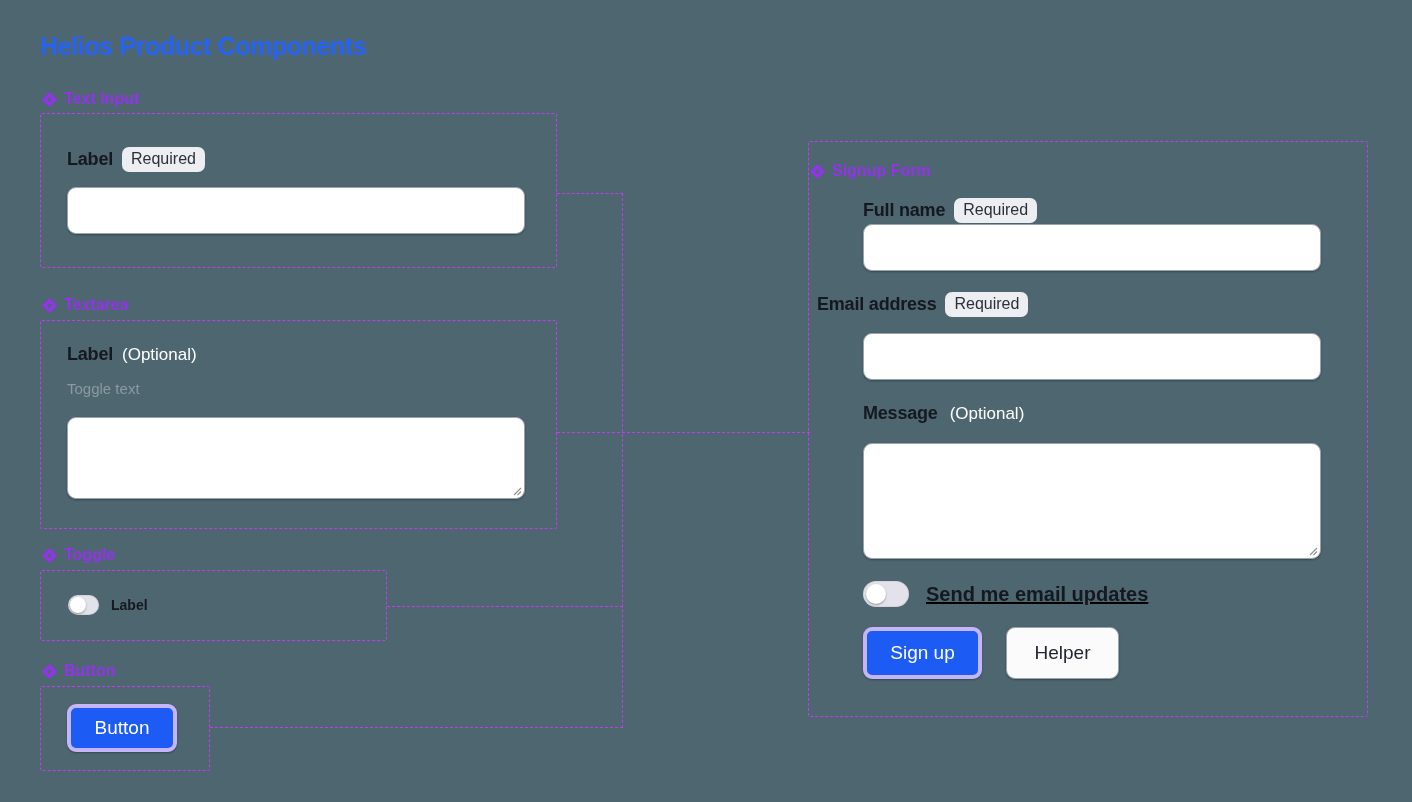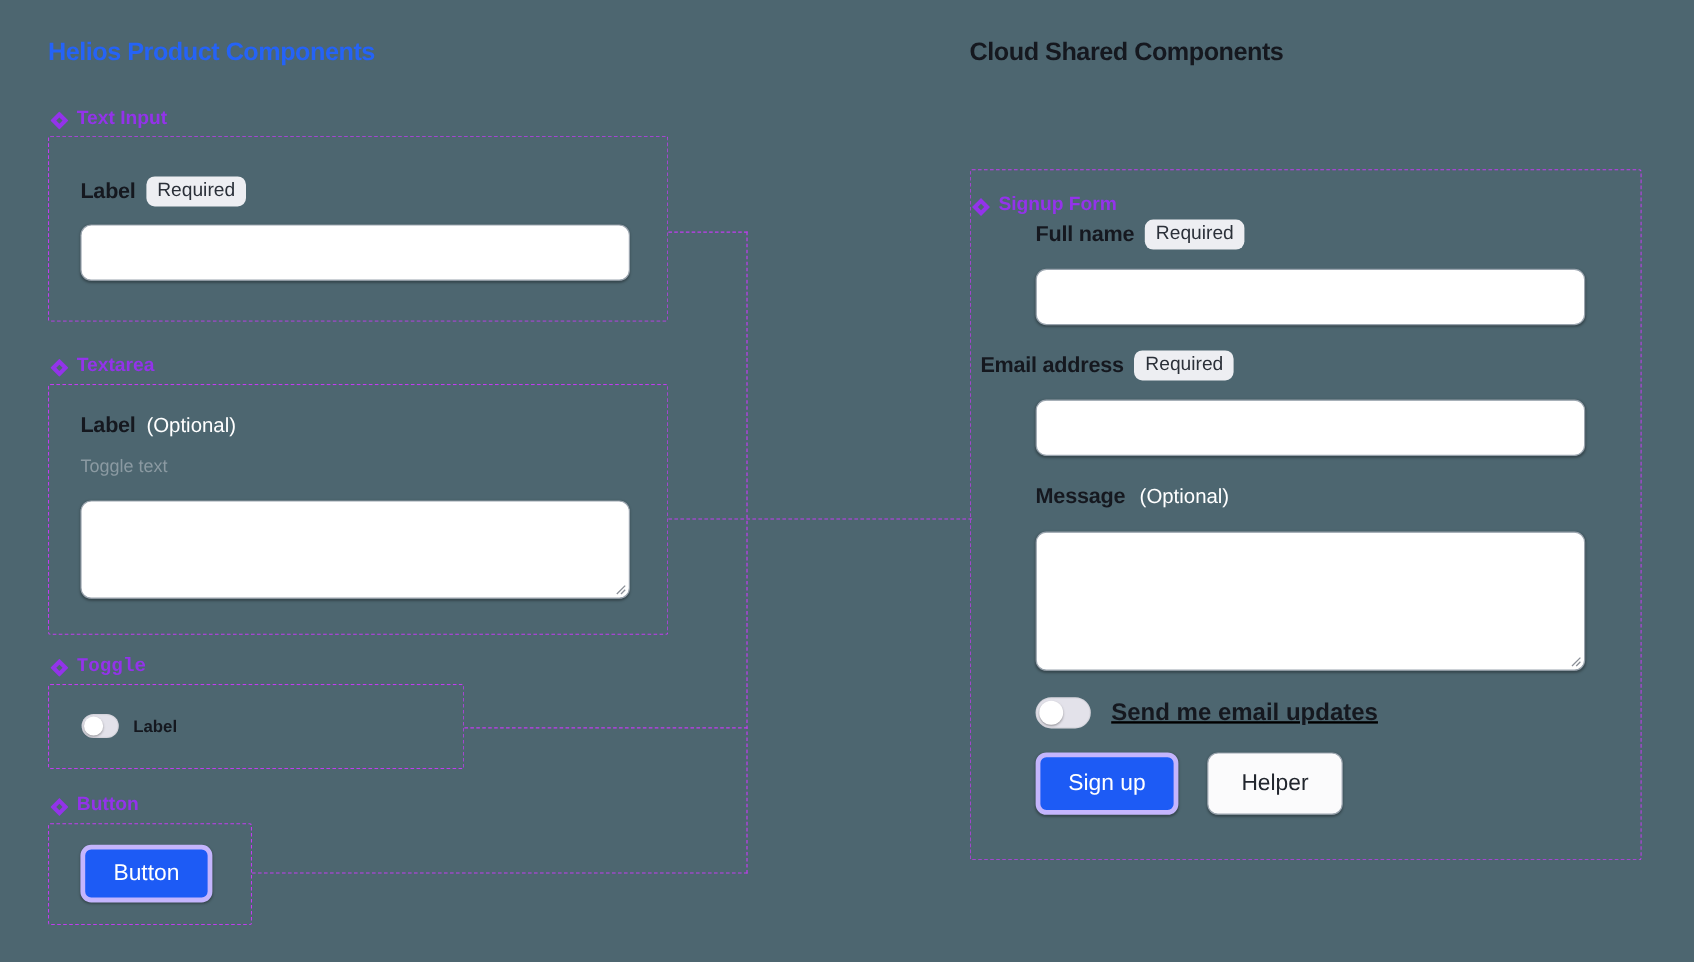--- a/index.html
+++ b/index.html
@@ -8,33 +8,33 @@
     width: 1412px; height: 802px;
     background: #4d6670;
     font-family: "Liberation Sans", sans-serif;
     overflow: hidden;
   }
   .stage { position: relative; width: 1412px; height: 802px; }
 
   
   .col-title {
     position: absolute;
-    font-size: 21px;
+    font-size: 25px;
     font-weight: 700;
     letter-spacing: -0.4px;
     white-space: nowrap;
   }
   .col-title.left  { left: 40px;  top: 32px; color: #2563f6; }
   .col-title.right { left: 808px; top: 32px; color: #15181f; }
 
   
   .sec-cap {
     position: absolute;
     display: flex;
-    align-items: flex-end;
+    align-items: center;
     gap: 7px;
     color: #9333ea;
     font-size: 16px;
     font-weight: 600;
     white-space: nowrap;
   }
   .dia { display: block; width: 15px; height: 15px; flex: none; }
 
   
   .obox {
@@ -147,21 +147,20 @@
     border: 1px solid #9aa4ae;
     box-shadow: 0 1px 2px rgba(0,0,0,.30);
   }
 </style>
 </head>
 <body>
 
 <div class="stage">
 
   <div class="col-title left">Helios Product Components</div>
-  <div class="col-title right">Cloud Shared Components</div>
 
   <div class="vline" style="left:622px; top:193px; height:535px;"></div>
   <div class="hline" style="left:557px; top:193px; width:66px;"></div>
   <div class="hline" style="left:557px; top:432px; width:253px;"></div>
   <div class="hline" style="left:387px; top:606px; width:236px;"></div>
   <div class="hline" style="left:210px; top:727px; width:413px;"></div>
 
   <div class="sec-cap" style="left:42px; top:90px;">
     <svg class="dia" viewBox="0 0 16 16">
       <path d="M8 0 16 8 8 16 0 8Z M8 5.2 10.8 8 8 10.8 5.2 8Z" fill="#9333ea" fill-rule="evenodd"></path>
@@ -194,21 +193,21 @@
 
   <div class="helper" style="left:67px; top:380px;">Toggle text</div>
 
   <div style="position:absolute; left:67px; top:417px; width:458px; height:82px;">
     <textarea class="field" style="left: 0px; top: 0px; width: 458px; height: 82px; padding: 8px 12px; font-size: 16px; resize: none; font-family: &quot;Liberation Sans&quot;, sans-serif;" placeholder=""></textarea>
     <svg class="ta-grip" viewBox="0 0 12 12">
       <path d="M11 4 4 11 M11 7.5 7.5 11" stroke="#8b9098" stroke-width="1.1" fill="none"></path>
     </svg>
   </div>
 
-  <div class="sec-cap" style="left:42px; top:546px;font-family:Liberation Mono, monospace;">
+  <div class="sec-cap" style="left:42px; top:546px;">
     <svg class="dia" viewBox="0 0 16 16">
       <path d="M8 0 16 8 8 16 0 8Z M8 5.2 10.8 8 8 10.8 5.2 8Z" fill="#9333ea" fill-rule="evenodd"></path>
     </svg>
     <span>Toggle</span>
   </div>
 
   <div class="obox" style="left:40px; top:570px; width:347px; height:71px;"></div>
 
   <div class="tog-row" style="left:68px; top:595px; gap:12px;">
     <span class="tog" style="width:31px; height:20px;">
@@ -230,21 +229,21 @@
 
   <div class="sec-cap" style="left:810px; top:114px;margin-top:48px;">
     <svg class="dia" viewBox="0 0 16 16">
       <path d="M8 0 16 8 8 16 0 8Z M8 5.2 10.8 8 8 10.8 5.2 8Z" fill="#9333ea" fill-rule="evenodd"></path>
     </svg>
     <span>Signup Form</span>
   </div>
 
   <div class="obox" style="left:808px; top:141px; width:560px; height:576px;"></div>
 
-  <div class="lbl-row" style="left:863px; top:183px;">
+  <div class="lbl-row" style="left:863px; top:198px;">
     <span class="lbl">Full name</span>
     <span class="badge">Required</span>
   </div>
   <input class="field" style="left: 863px; top: 224px; width: 458px; height: 47px; padding: 0px 12px; font-size: 16px; font-family: &quot;Liberation Sans&quot;, sans-serif;" value="" placeholder="">
 
   <div class="lbl-row" style="left:817px; top:292px;justify-content:flex-end;">
     <span class="lbl">Email address</span>
     <span class="badge">Required</span>
   </div>
   <input class="field" style="left: 863px; top: 333px; width: 458px; height: 47px; padding: 0px 12px; font-size: 16px; font-family: &quot;Liberation Sans&quot;, sans-serif;" value="" placeholder="">

